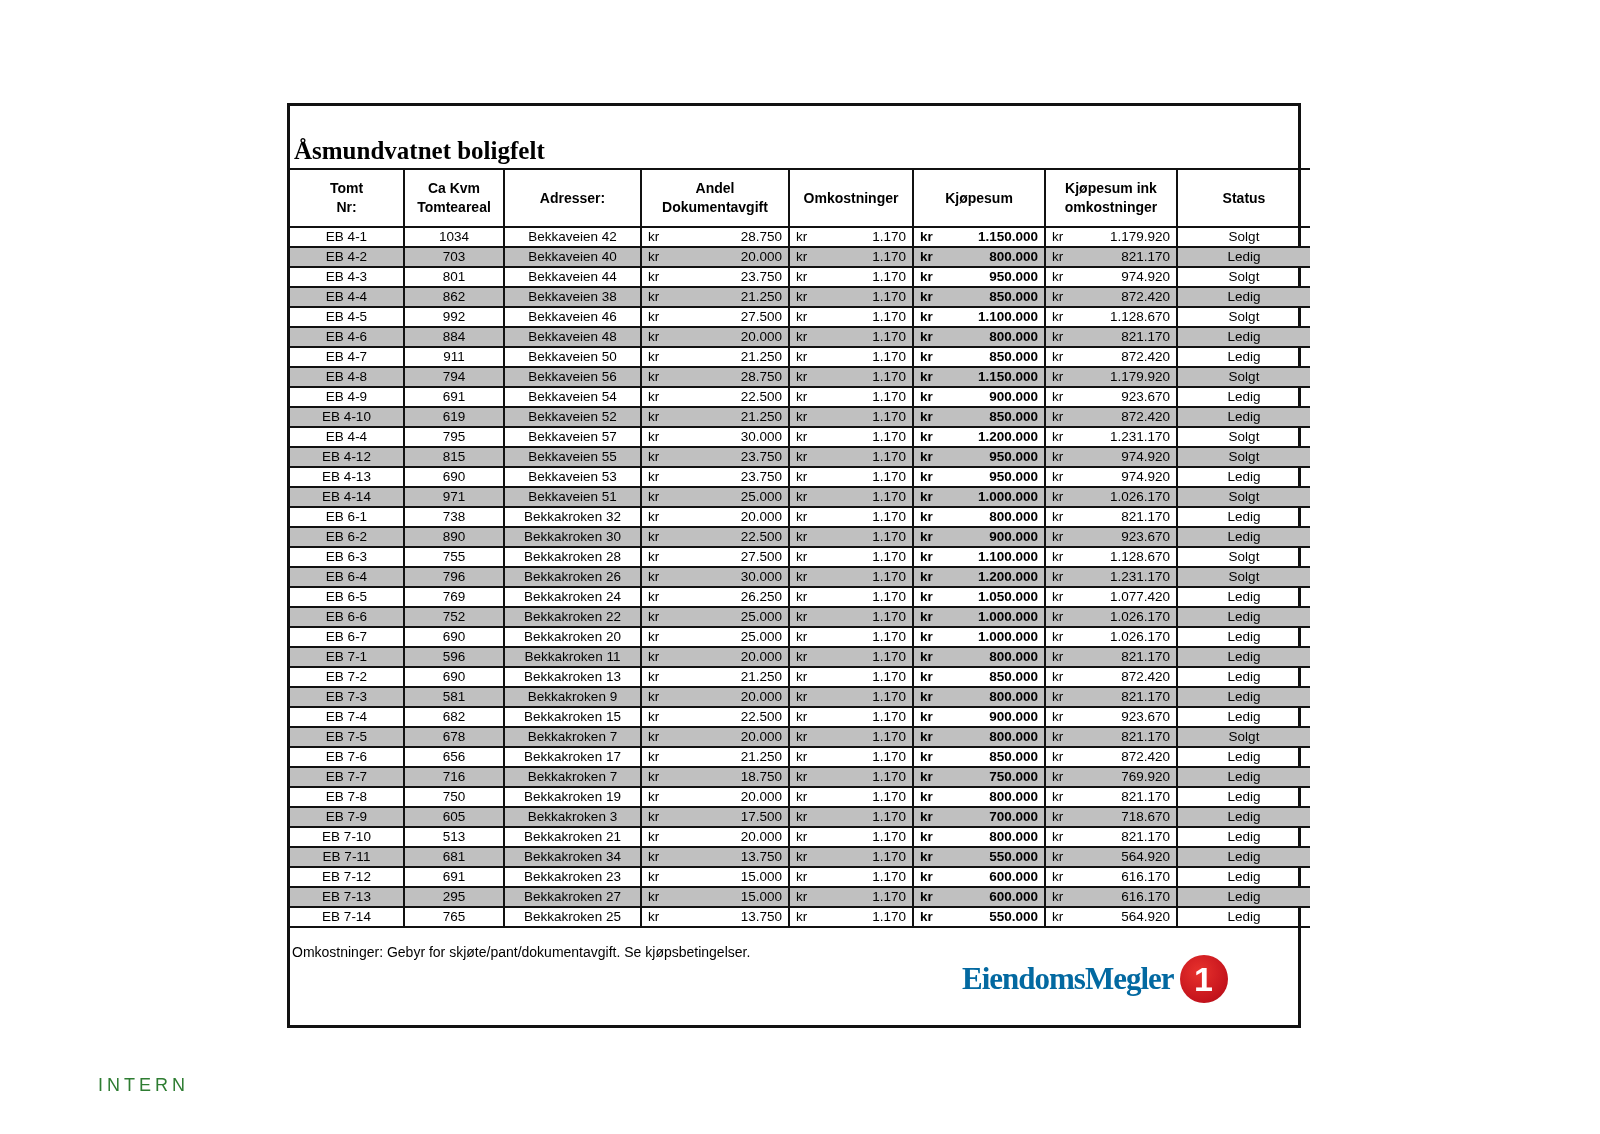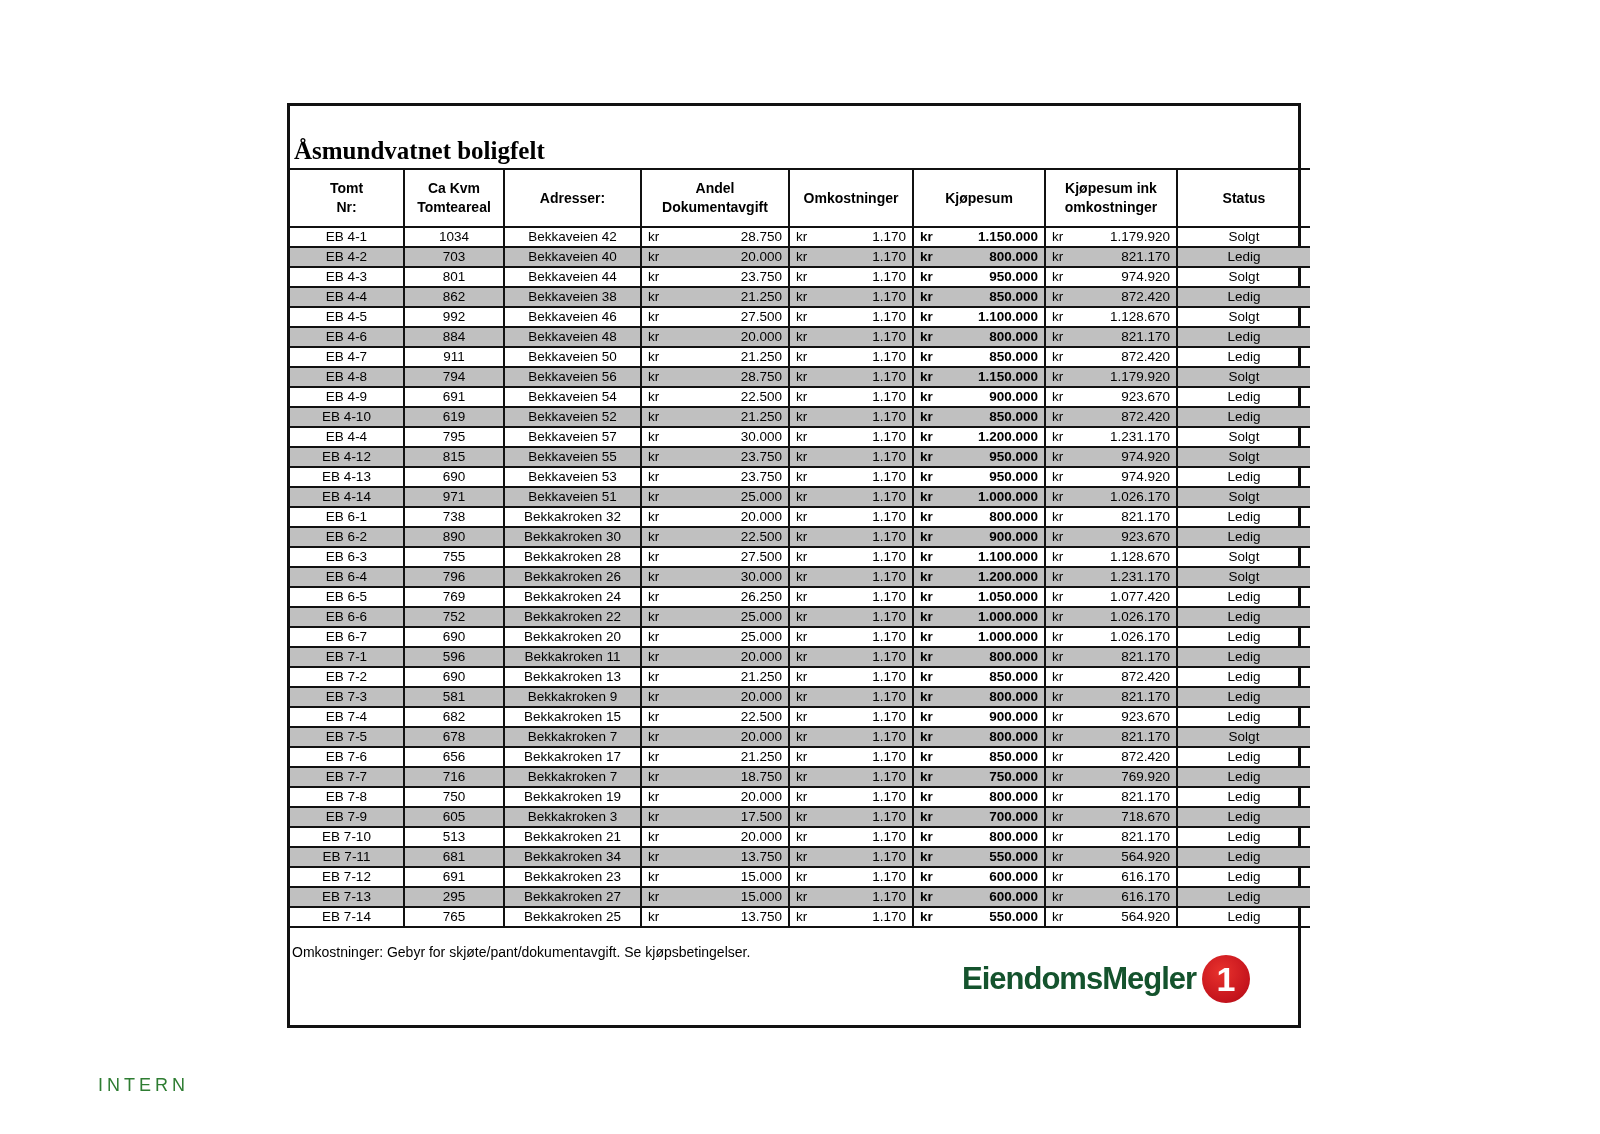--- a/index.html
+++ b/index.html
@@ -86,24 +86,24 @@
     }
     .logo {
       position: absolute;
       left: 672px;
       top: 848px;
       height: 50px;
       display: flex;
       align-items: center;
     }
     .logo-text {
-      font-family: Liberation Sans, sans-serif;
+      font-family: Liberation Serif, serif;
       font-weight: bold;
       font-size: 31px;
-      color: #14532d;
+      color: #0369a1;
       letter-spacing: -1px;
     }
     .logo-badge {
       margin-left: 6px;
       width: 48px;
       height: 48px;
       border-radius: 50%;
       background: radial-gradient(circle at 40% 35%, #e8322d 0%, #c4131c 70%, #9e0c14 100%);
       display: flex;
       align-items: center;

